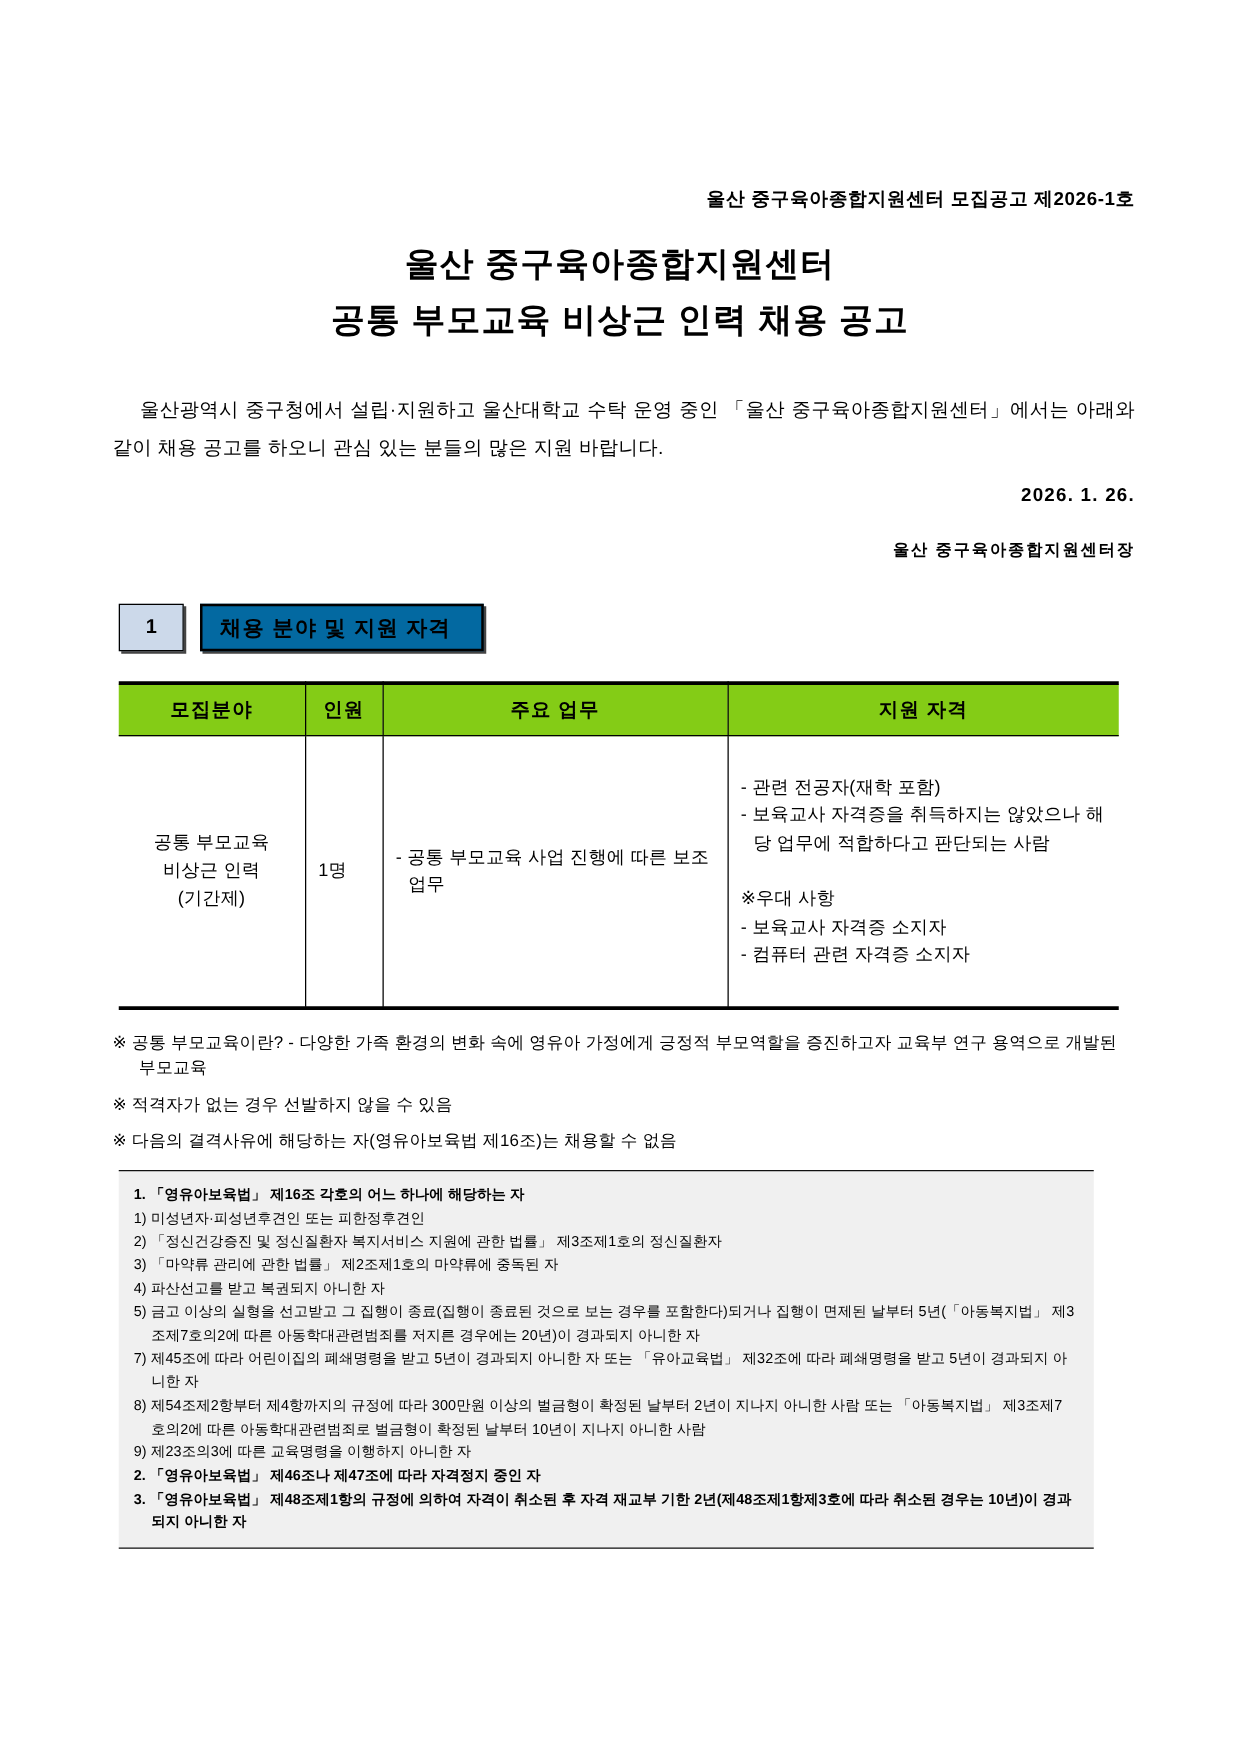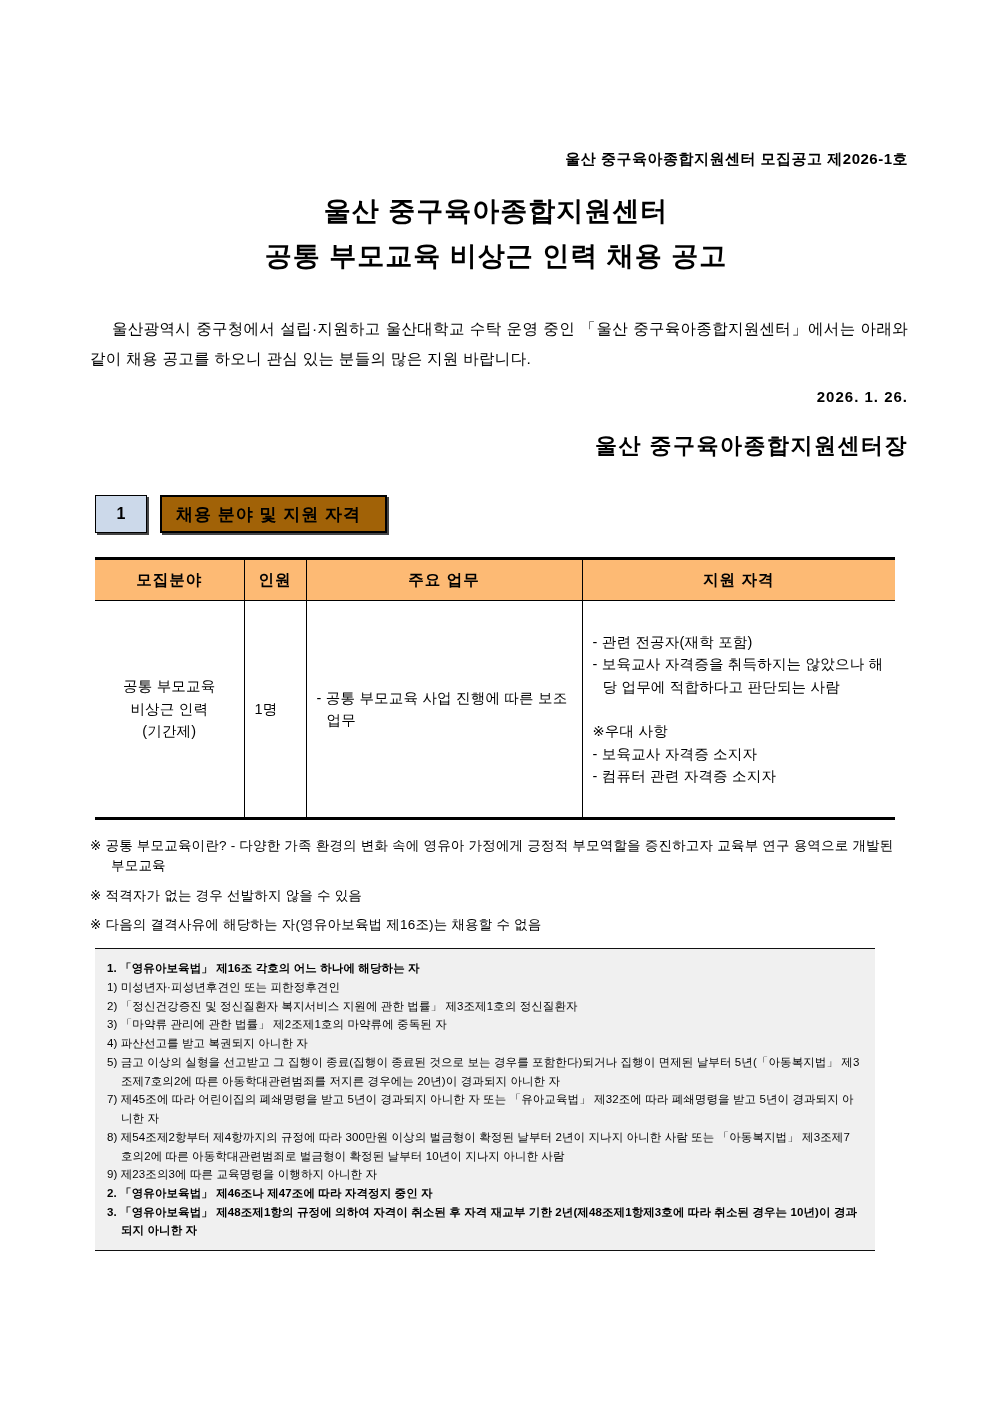--- a/index.html
+++ b/index.html
@@ -28,49 +28,49 @@
     font-size:15.5px;line-height:1.95;letter-spacing:.3px;
     text-align:justify;text-indent:22px;
   }
 
   .date-line{
     margin:14px 84px 0 0;text-align:right;
     font-size:15px;font-weight:700;letter-spacing:1px;
   }
   .signer-line{
     margin:26px 84px 0 0;text-align:right;
-    font-size:22px;font-weight:700;letter-spacing:1.5px;
+    font-size:13px;font-weight:700;letter-spacing:1.5px;
   }
 
   
   .section-head{
     margin:34px 0 0 95px;display:flex;align-items:stretch;gap:13px;
   }
   .sec-badge{
     width:52px;height:38px;background:#ccd9ea;border:1.5px solid #000;
     box-shadow:2px 2px 0 #444;
     display:flex;align-items:center;justify-content:center;
     font-size:16px;font-weight:700;box-sizing:border-box;
   }
   .sec-title-box{
-    height:38px;background:#a16207;border:2px solid #000;
+    height:38px;background:#0369a1;border:2px solid #000;
     box-shadow:2px 2px 0 #444;
     display:flex;align-items:center;box-sizing:border-box;
     padding:0 24px 0 14px;
     font-size:17px;font-weight:700;letter-spacing:1px;
   }
 
   
   table.recruit{
     margin:24px 0 0 95px;width:800px;
     border-collapse:collapse;table-layout:fixed;
     border-top:3px solid #000;border-bottom:3px solid #000;
   }
   table.recruit th{
-    background:#fdba74;border-bottom:1.5px solid #000;
+    background:#84cc16;border-bottom:1.5px solid #000;
     height:40px;font-size:15.5px;font-weight:700;letter-spacing:1px;
     padding:0 4px;
   }
   table.recruit th:not(:last-child),
   table.recruit td:not(:last-child){border-right:1px solid #000;}
   table.recruit td{
     height:218px;vertical-align:middle;
     font-size:14.5px;line-height:1.55;letter-spacing:.2px;
     padding:6px 10px;box-sizing:border-box;
   }

